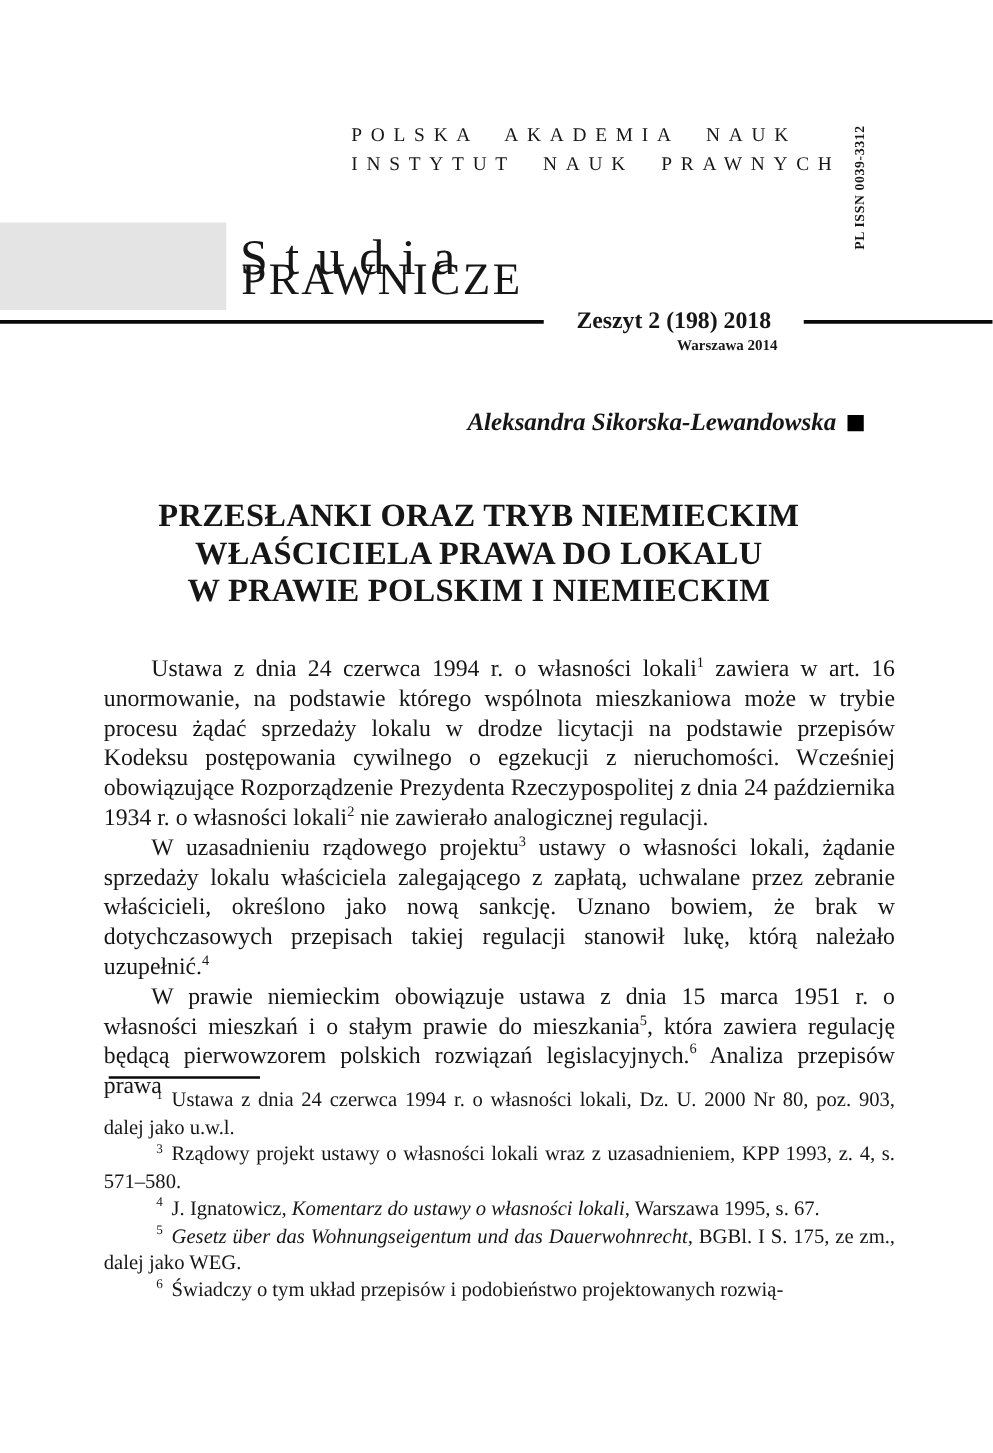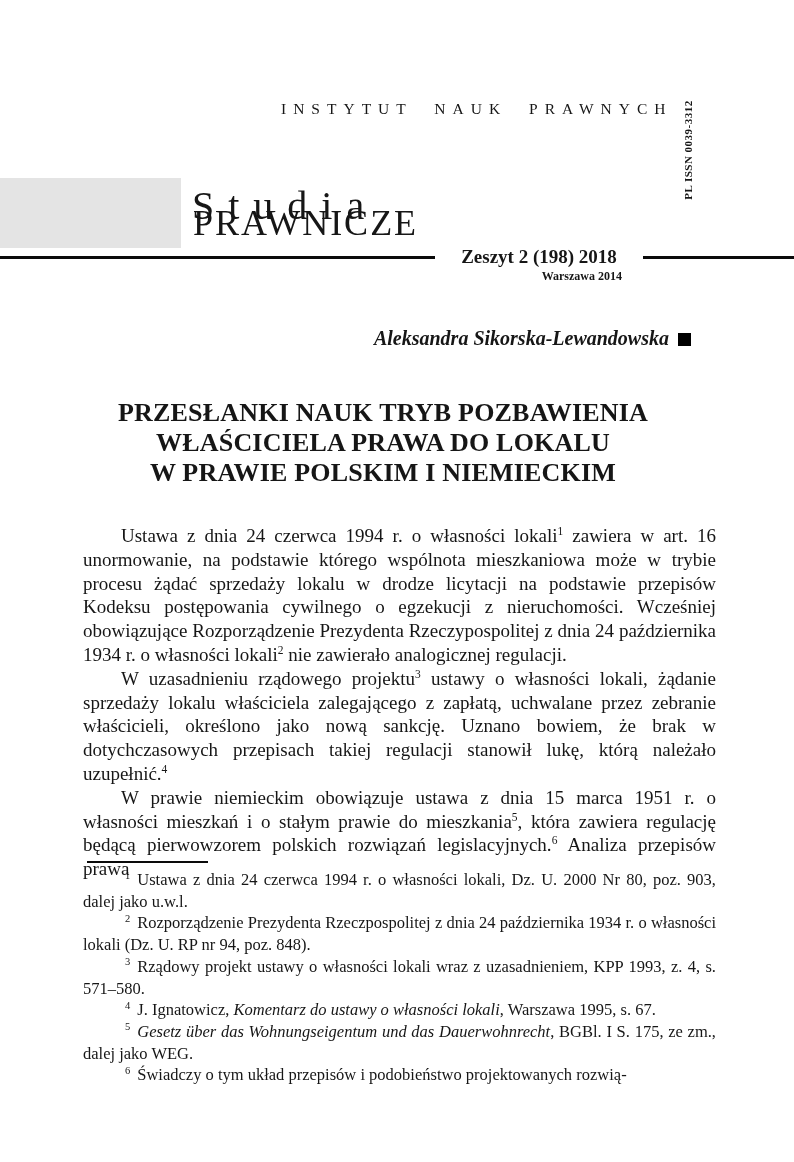--- a/index.html
+++ b/index.html
@@ -79,20 +79,21 @@
   .footnotes .fn { text-indent:42px; }
   .footnotes sup.fnnum {
     font-size:10.5px; line-height:0; vertical-align:super; margin-right:7px;
   }
   i { font-style:italic; }
 </style>
 </head>
 <body>
 
 <div class="institution">
+  <div>POLSKA AKADEMIA NAUK</div>
   <div>INSTYTUT NAUK PRAWNYCH</div>
 </div>
 
 <div class="issn-vertical">PL ISSN 0039-3312</div>
 
 <div class="gray-block"></div>
 
 <div class="journal-title">Studia</div>
 <div class="journal-subtitle">PRAWNICZE</div>
 
@@ -100,33 +101,32 @@
 <div class="rule rule-right"></div>
 
 <div class="issue-line">Zeszyt 2 (198) 2018</div>
 <div class="place-line">Warszawa 2014</div>
 
 <div class="author-line">
   <span>Aleksandra Sikorska-Lewandowska</span><span class="author-square"></span>
 </div>
 
 <div class="article-title">
-  <div>PRZESŁANKI NAUK TRYB POZBAWIENIA</div>
+  <div>PRZESŁANKI ORAZ TRYB NIEMIECKIM</div>
   <div>WŁAŚCICIELA PRAWA DO LOKALU</div>
   <div>W PRAWIE POLSKIM I NIEMIECKIM</div>
 </div>
 
 <div class="body-text">
   <p>Ustawa z dnia 24 czerwca 1994 r. o własności lokali<sup class="fnref">1</sup> zawiera w art. 16 unormowanie, na podstawie którego wspólnota mieszkaniowa może w trybie procesu żądać sprzedaży lokalu w drodze licytacji na podstawie przepisów Kodeksu postępowania cywilnego o egzekucji z nieruchomości. Wcześniej obowiązujące Rozporządzenie Prezydenta Rzeczypospolitej z dnia 24 października 1934 r. o własności lokali<sup class="fnref">2</sup> nie zawierało analogicznej regulacji.</p>
   <p>W uzasadnieniu rządowego projektu<sup class="fnref">3</sup> ustawy o własności lokali, żądanie sprzedaży lokalu właściciela zalegającego z zapłatą, uchwalane przez zebranie właścicieli, określono jako nową sankcję. Uznano bowiem, że brak w dotychczasowych przepisach takiej regulacji stanowił lukę, którą należało uzupełnić.<sup class="fnref">4</sup></p>
   <p>W prawie niemieckim obowiązuje ustawa z dnia 15 marca 1951 r. o własności mieszkań i o stałym prawie do mieszkania<sup class="fnref">5</sup>, która zawiera regulację będącą pierwowzorem polskich rozwiązań legislacyjnych.<sup class="fnref">6</sup> Analiza przepisów prawa</p>
 </div>
 
 <div class="footnote-rule"></div>
 
 <div class="footnotes">
   <div class="fn"><sup class="fnnum">1</sup><span>Ustawa z dnia 24 czerwca 1994 r. o własności lokali, Dz. U. 2000 Nr 80, poz. 903, dalej jako u.w.l.</span></div>
-  <div class="fn"><sup class="fnnum">2</sup><span>Rozporządzenie Prezydenta Rzeczpospolitej z dnia 24 października 1934 r. o własności lokali (Dz. U. RP nr 94, poz. 848).</span></div>
   <div class="fn"><sup class="fnnum">3</sup><span>Rządowy projekt ustawy o własności lokali wraz z uzasadnieniem, KPP 1993, z. 4, s. 571–580.</span></div>
   <div class="fn"><sup class="fnnum">4</sup><span>J. Ignatowicz, <i>Komentarz do ustawy o własności lokali</i>, Warszawa 1995, s. 67.</span></div>
   <div class="fn"><sup class="fnnum">5</sup><span><i>Gesetz über das Wohnungseigentum und das Dauerwohnrecht</i>, BGBl. I S. 175, ze zm., dalej jako WEG.</span></div>
   <div class="fn"><sup class="fnnum">6</sup><span>Świadczy o tym układ przepisów i podobieństwo projektowanych rozwią-</span></div>
 </div>
 
 </body></html>

